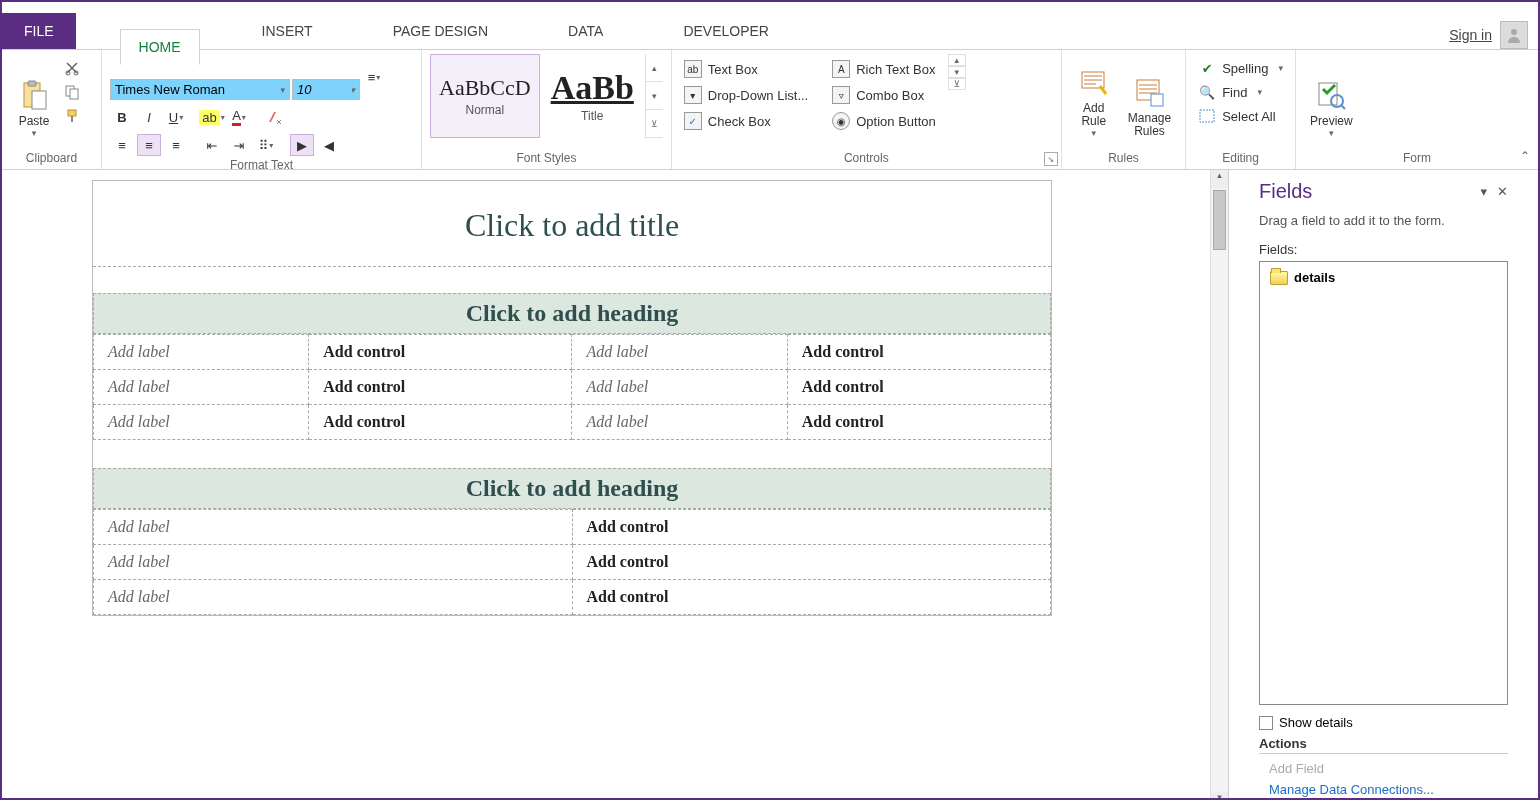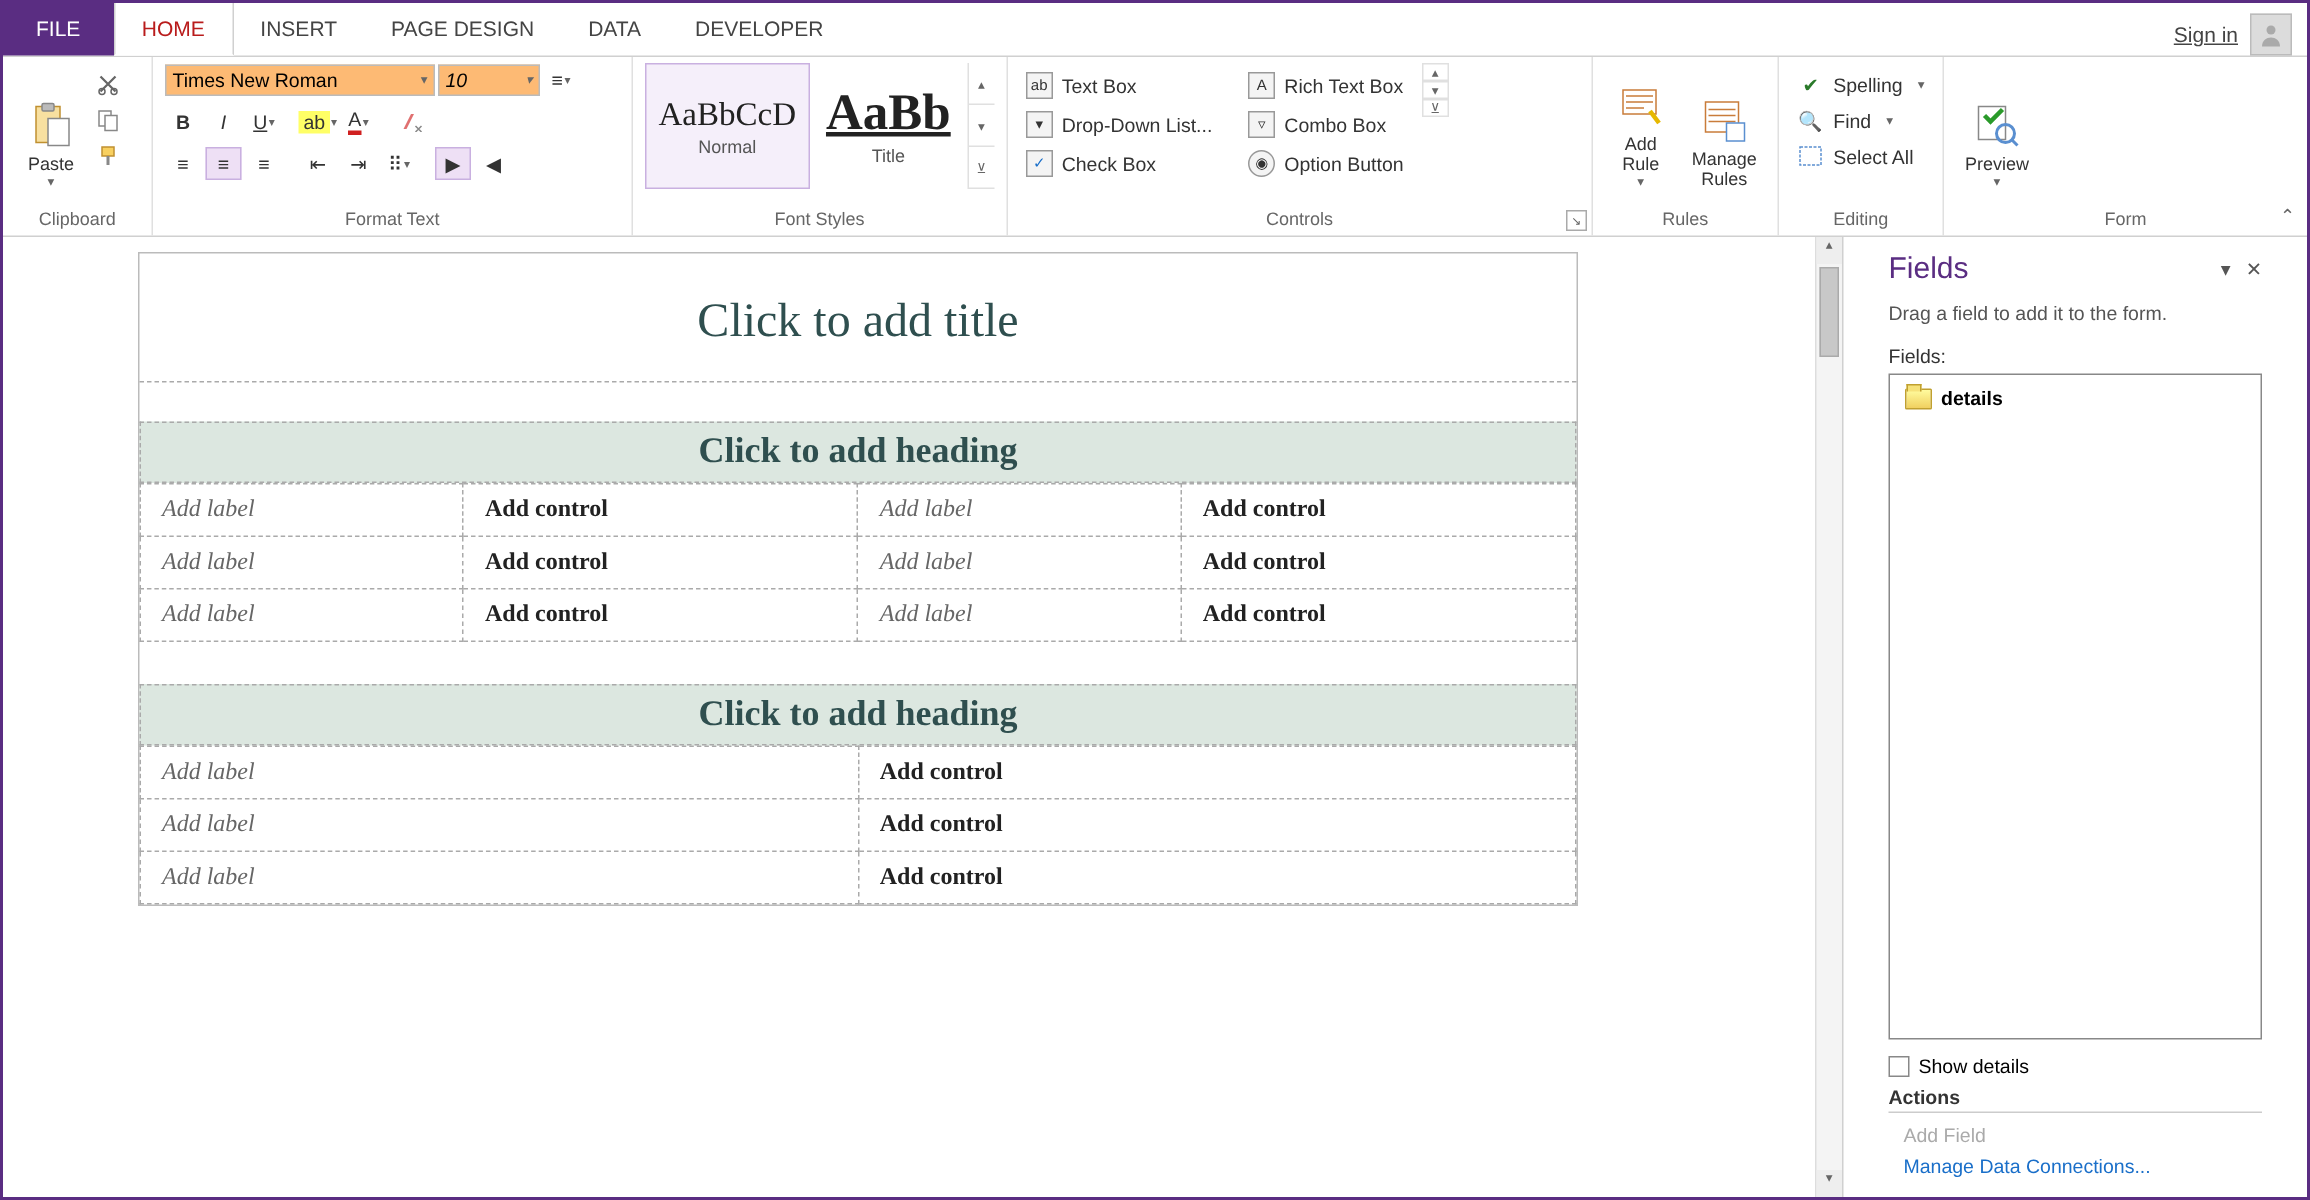--- a/index.html
+++ b/index.html
@@ -1,43 +1,43 @@
 <!DOCTYPE html>
 <html><head>
 <meta charset="utf-8">
 <style>
 * { box-sizing: border-box; margin: 0; padding: 0; font-family: "Segoe UI", Tahoma, sans-serif; }
 body { background: #fff; width: 1540px; height: 800px; overflow: hidden; border: 2px solid #5a2d82; }
 
 
-.tab-strip { display: flex; align-items: flex-end; height: 36px; background: #fff; border-bottom: 1px solid #d0d0d0; position: relative; }
+.tab-strip { display: flex; align-items: flex-end; height: 48px; background: #fff; border-bottom: 1px solid #d0d0d0; position: relative; gap: 44px; }
 .file-tab { background: #5a2d82; color: #fff; padding: 8px 22px; font-size: 14px; height: 36px; display: flex; align-items: center; cursor: pointer; }
 .tab { padding: 8px 18px; font-size: 14px; color: #444; cursor: pointer; height: 36px; display: flex; align-items: center; }
-.tab.active { color: #b91c1c; border: 1px solid #d0d0d0; border-bottom: 1px solid #fff; background: #fff; position: relative; top: 0; }
+.tab.active { color: #15803d; border: 1px solid #d0d0d0; border-bottom: 1px solid #fff; background: #fff; position: relative; top: 16px; }
 .signin-area { margin-left: auto; display: flex; align-items: center; gap: 8px; padding-right: 10px; }
 .signin-link { color: #444; font-size: 14px; text-decoration: underline; cursor: pointer; }
 .avatar-placeholder { width: 28px; height: 28px; background: #dcdcdc; border: 1px solid #bbb; display: flex; align-items: center; justify-content: center; color: #888; }
 
 
 .ribbon { display: flex; height: 120px; border-bottom: 1px solid #d0d0d0; background: #fff; }
 .ribbon-group { border-right: 1px solid #e0e0e0; padding: 4px 8px 0 8px; display: flex; flex-direction: column; justify-content: space-between; position: relative; }
 .ribbon-group-label { text-align: center; font-size: 12px; color: #666; padding: 2px 0 4px 0; }
 .ribbon-body { display: flex; align-items: flex-start; gap: 4px; flex: 1; }
 
 .big-btn { display: flex; flex-direction: column; align-items: center; justify-content: flex-end; padding: 4px 6px; cursor: pointer; min-width: 48px; height: 88px; }
 .big-btn .icon { width: 32px; height: 32px; margin-bottom: 4px; }
 .big-btn .lbl { font-size: 12px; color: #333; text-align: center; line-height: 1.1; }
 .big-btn .caret::after { content: "▾"; font-size: 9px; color: #666; display: block; }
 
 .small-icon { width: 20px; height: 20px; display: inline-flex; align-items: center; justify-content: center; cursor: pointer; font-size: 14px; color: #555; border: 1px solid transparent; }
 .col { display: flex; flex-direction: column; gap: 4px; padding-top: 4px; }
 .row { display: flex; gap: 2px; align-items: center; }
 
 
-.font-combo { border: 1px solid #bbb; background: #fdba74; font-size: 13px; padding: 2px 4px; display: flex; align-items: center; justify-content: space-between; cursor: pointer; }
+.font-combo { border: 1px solid #bbb; background: #7dd3fc; font-size: 13px; padding: 2px 4px; display: flex; align-items: center; justify-content: space-between; cursor: pointer; margin-top: 25px; }
 .font-name { width: 180px; }
 .font-size { width: 68px; font-style: italic; }
 .combo-caret { color: #666; font-size: 9px; padding-left: 4px; }
 .fmt-row { display: flex; gap: 3px; margin-top: 4px; }
 .fmt-btn { width: 24px; height: 22px; display: flex; align-items: center; justify-content: center; cursor: pointer; font-size: 13px; color: #333; border: 1px solid transparent; }
 .fmt-btn.selected { border: 1px solid #c9b0e0; background: #eee0f5; }
 .fmt-btn.small-caret::after { content: "▾"; font-size: 8px; margin-left: 1px; color: #666; }
 
 
 .style-gallery { display: flex; gap: 2px; align-items: stretch; }

